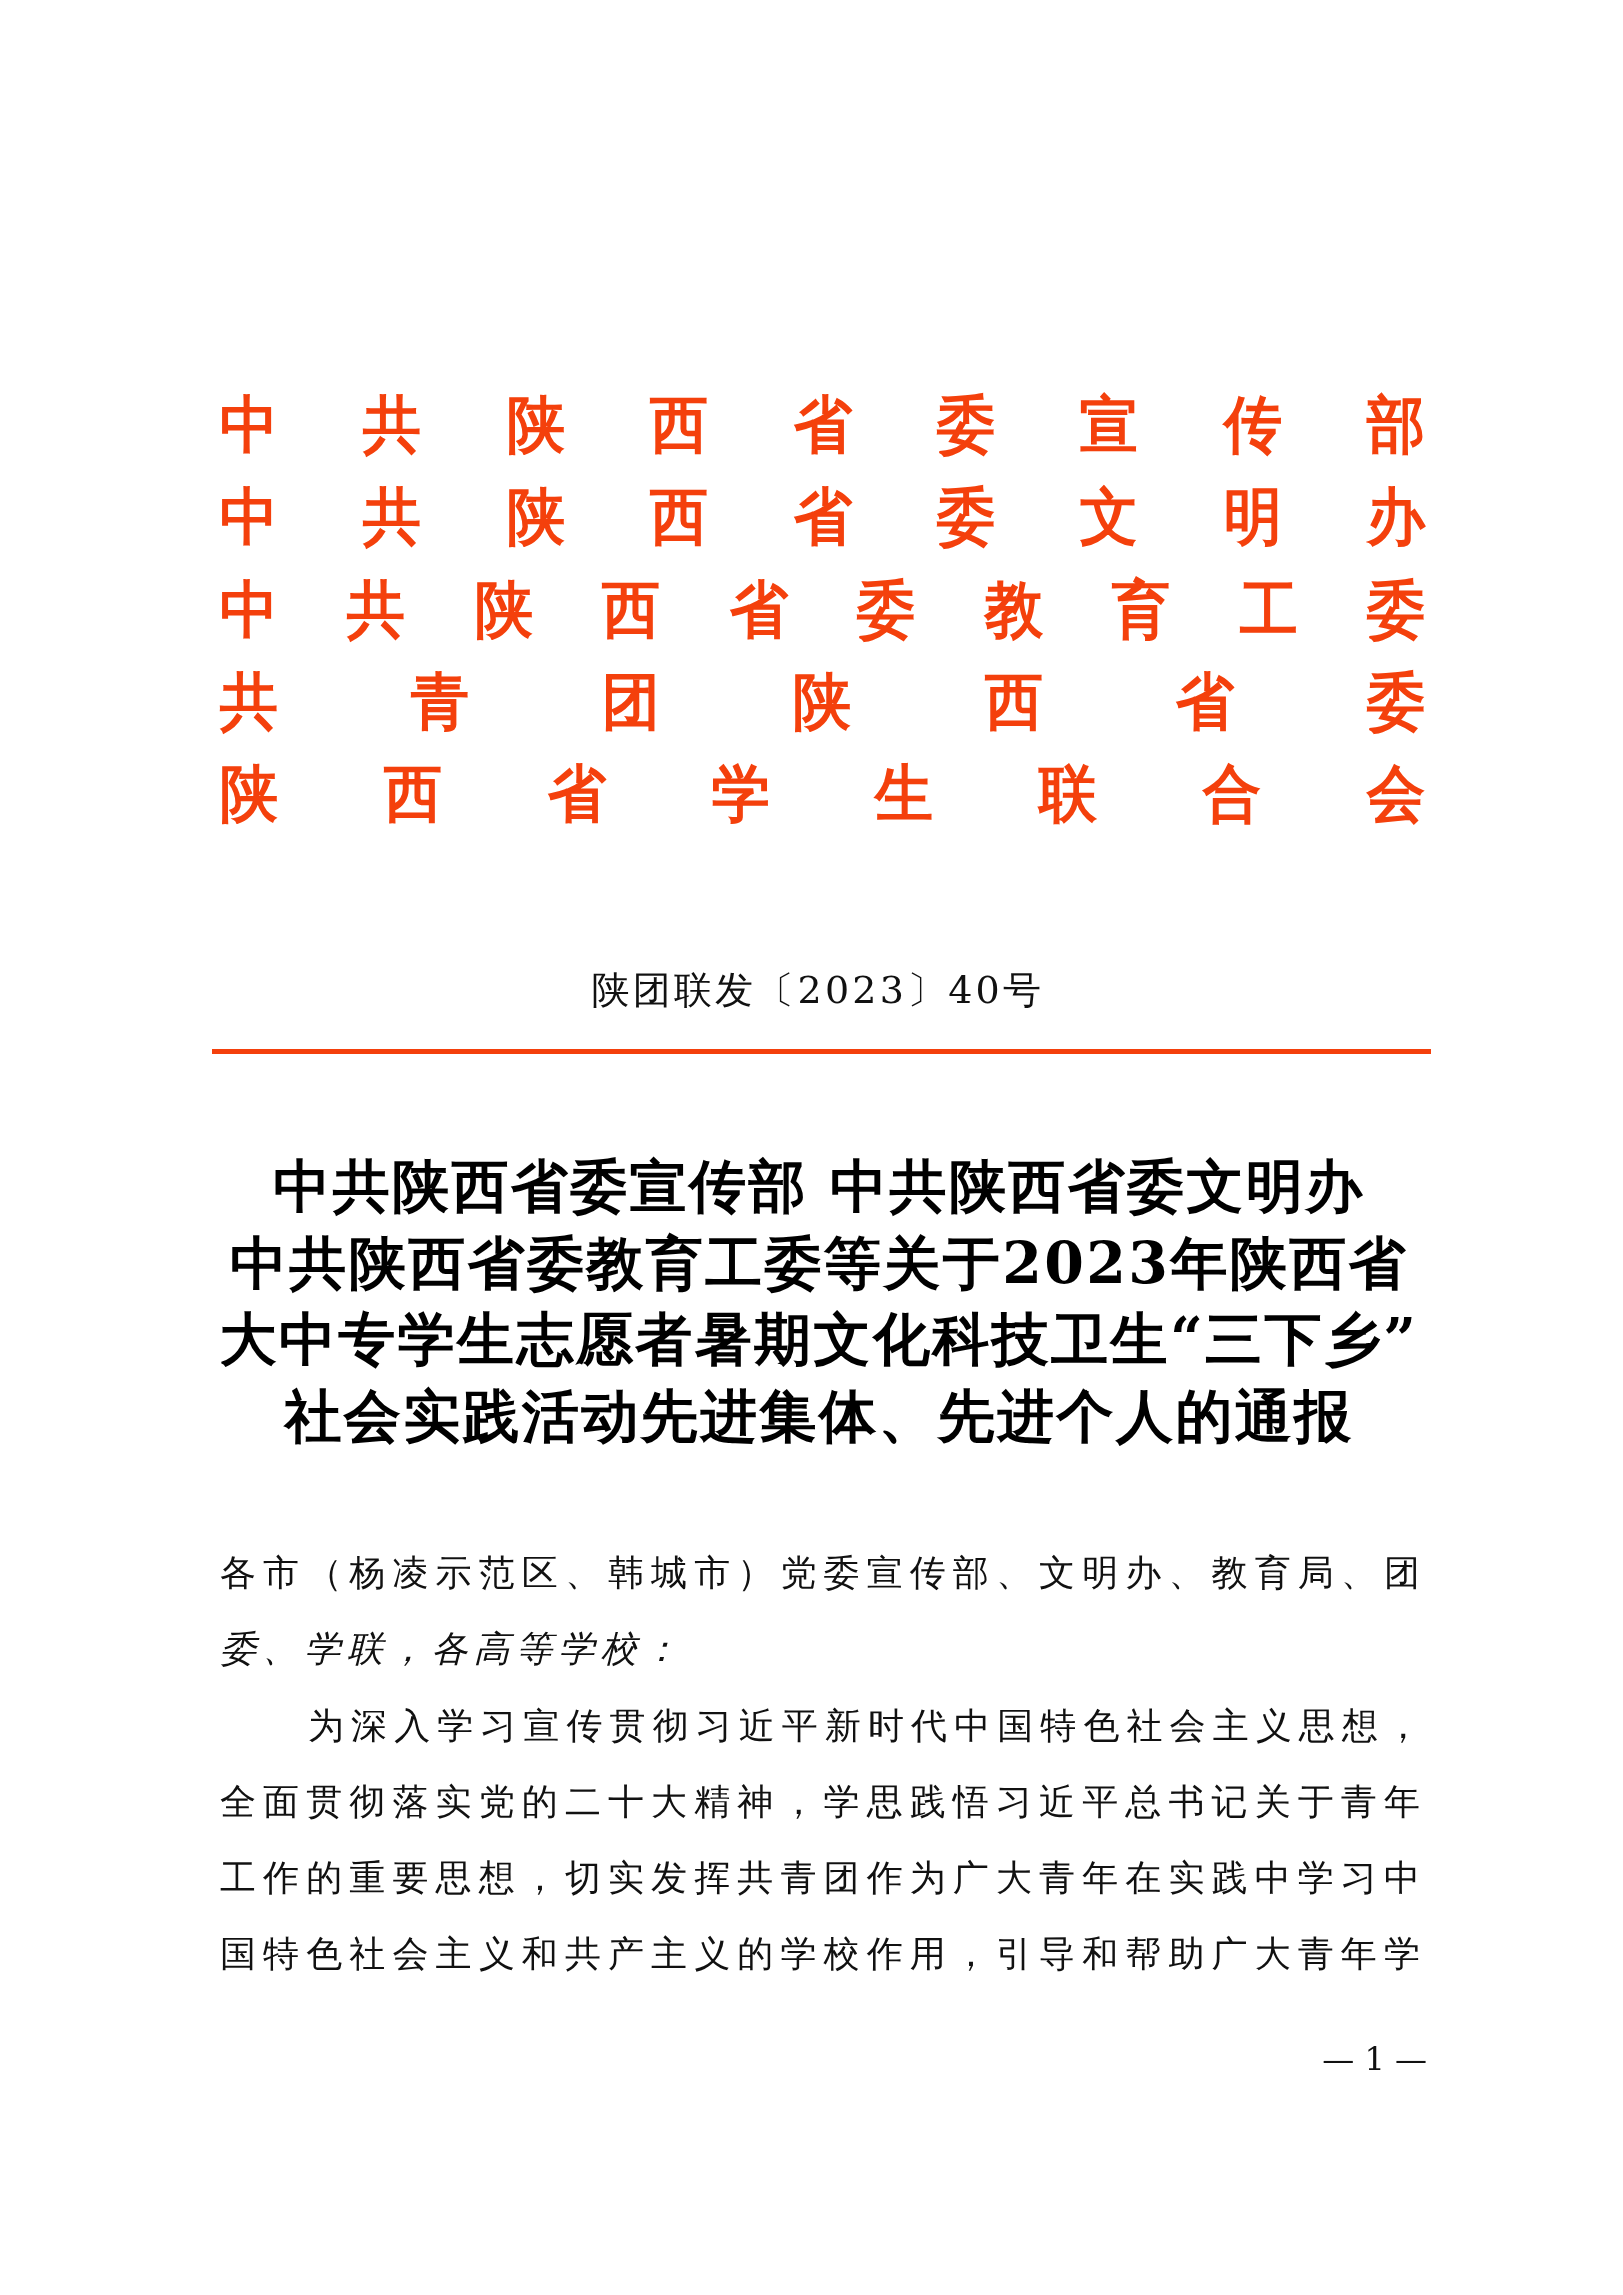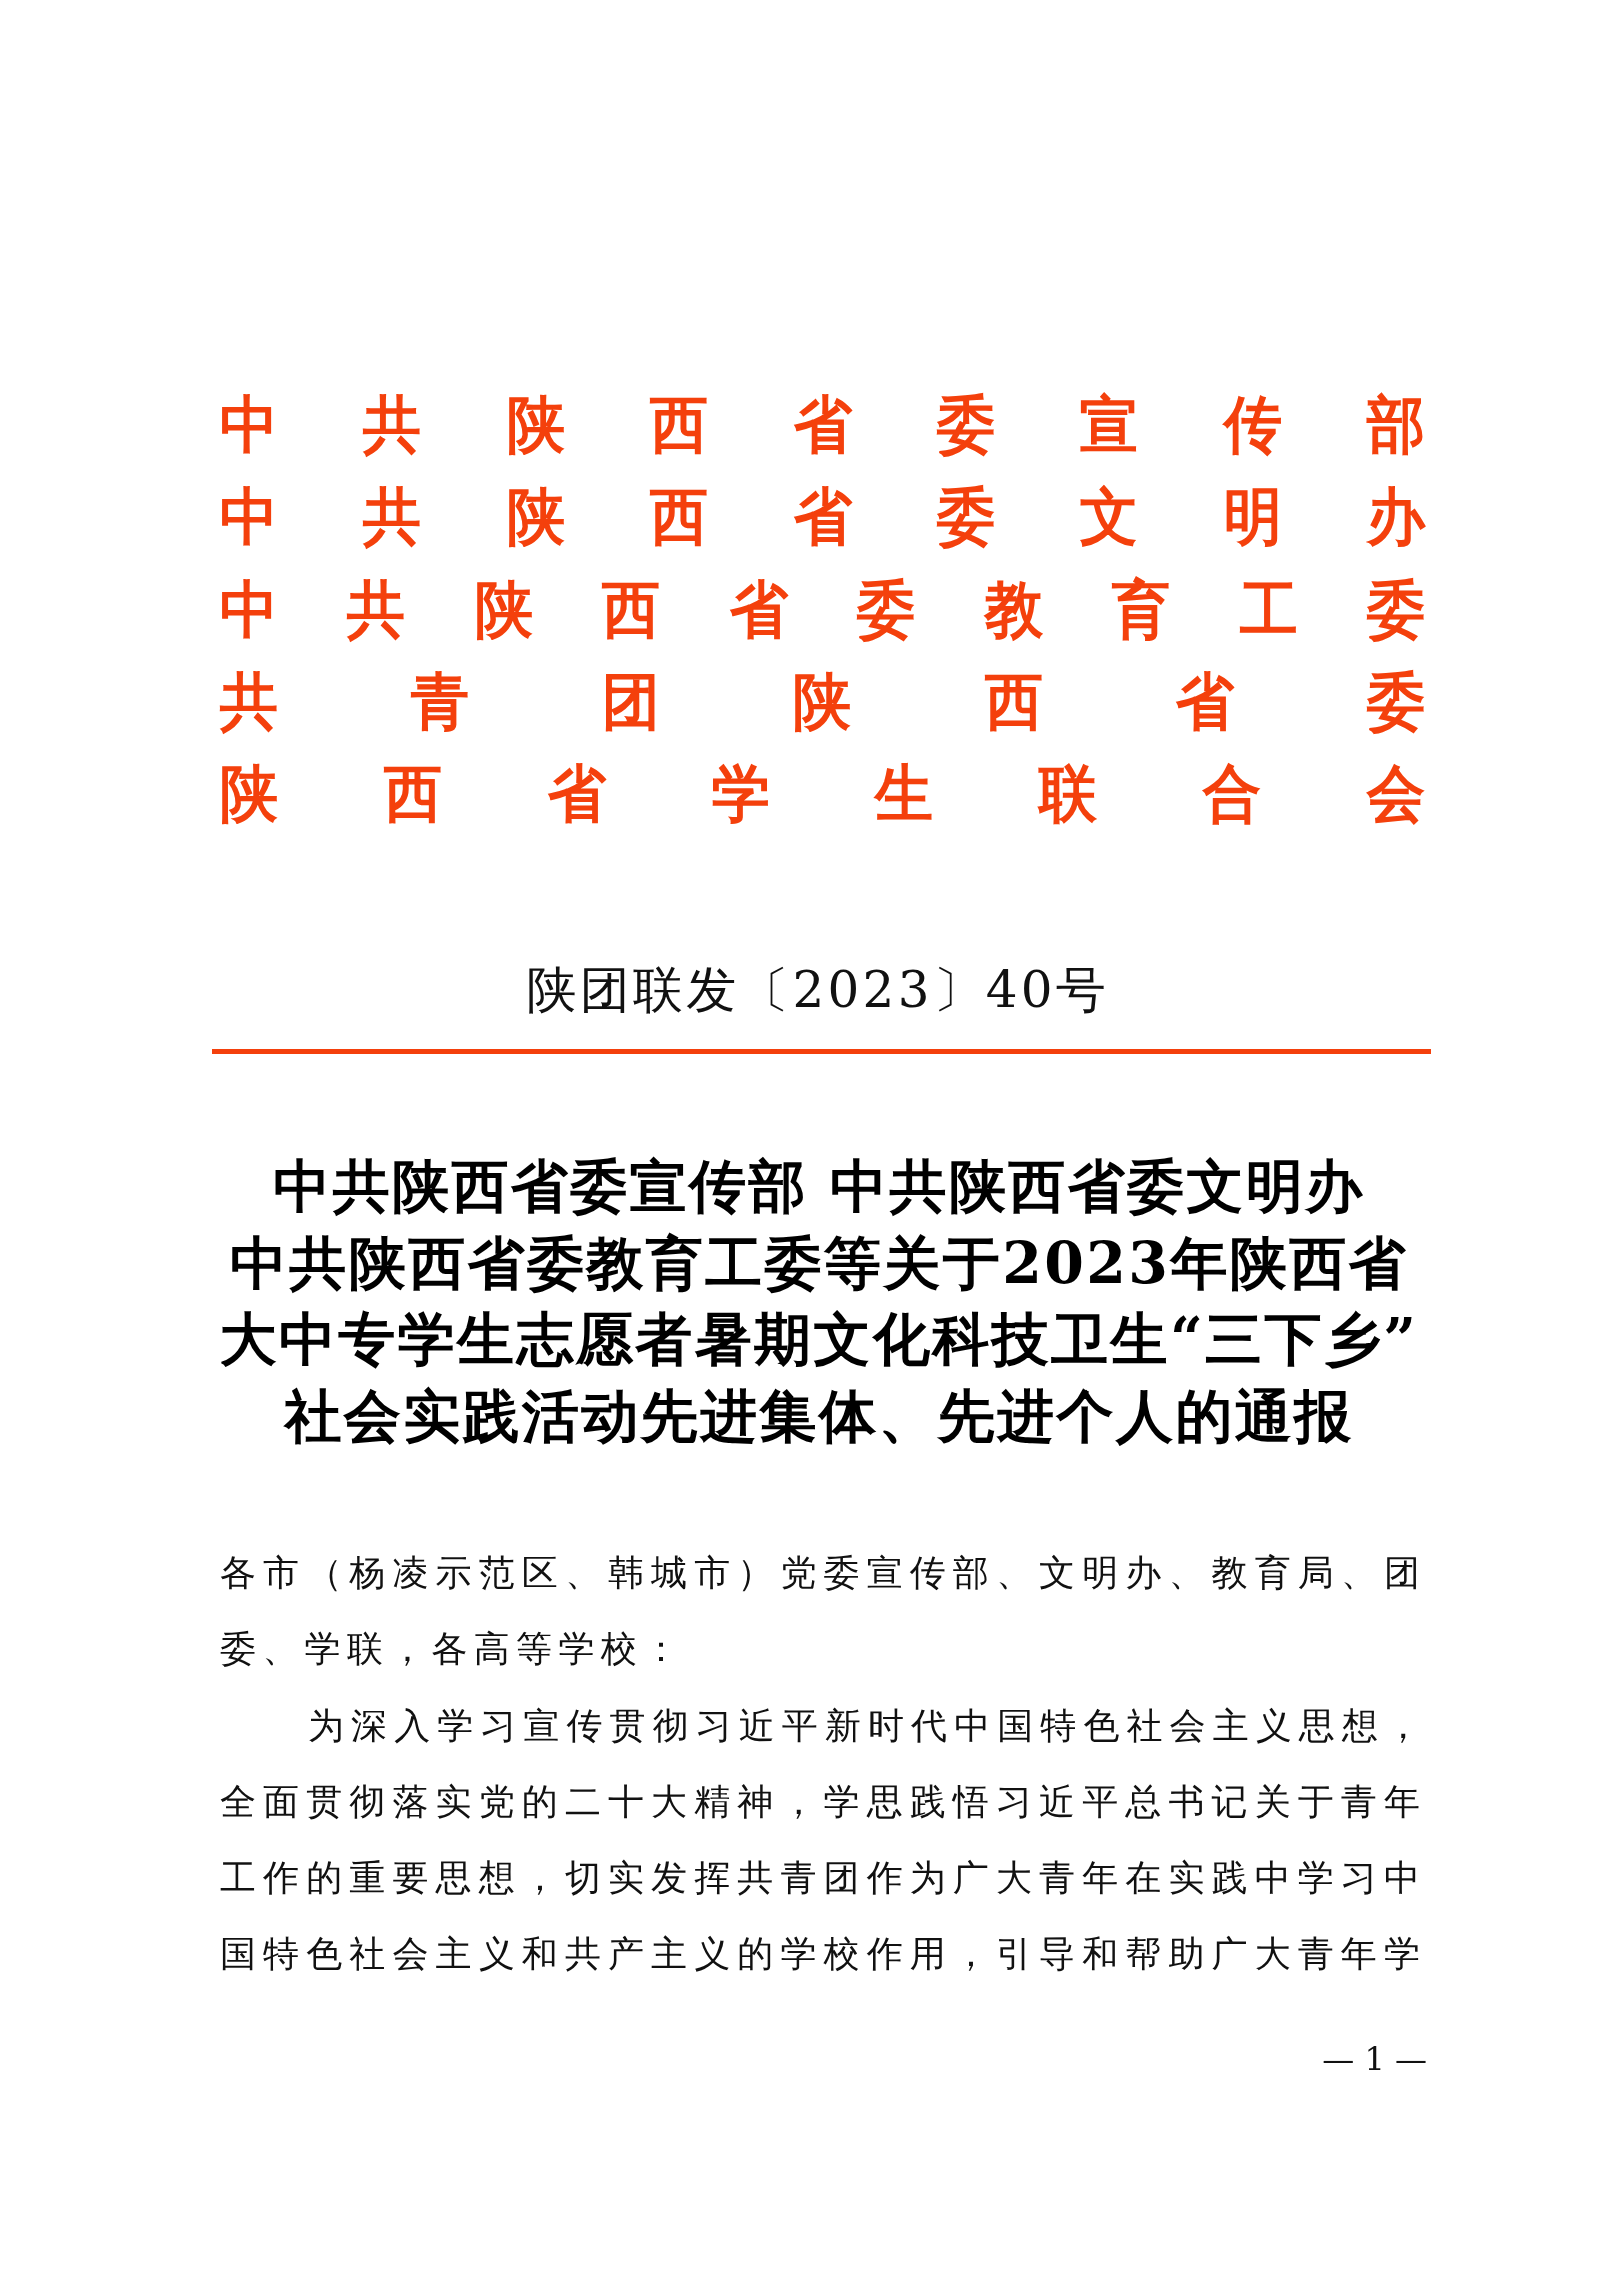--- a/index.html
+++ b/index.html
@@ -14,21 +14,21 @@
   .hdr-ch {
     display: block; font-family: "DejaVu Serif", "Liberation Serif", serif;
     font-weight: 900; font-size: 62px; line-height: 92px;
     color: #F4400C; width: 59px; text-align: center;
     transform: scaleX(0.94);
   }
 
   .docnum {
     position: absolute; left: 0; width: 1623px; top: 966px; height: 48px;
     text-align: center; font-family: "DejaVu Serif", "Liberation Serif", serif;
-    font-size: 50px; line-height: 48px; color: #111111; letter-spacing: 3.2px;
+    font-size: 38px; line-height: 48px; color: #111111; letter-spacing: 3.2px;
     padding-left: 0px;
   }
   .docnum-inner { display: inline-block; margin-left: 12.7px; }
 
   .rule { position: absolute; left: 212px; top: 1049px; width: 1219px; height: 4.8px; background: #F4400C; }
 
   .title-line {
     position: absolute; left: 0; width: 1638px; height: 76px;
     text-align: center; font-family: "DejaVu Serif", "Liberation Serif", serif;
     font-weight: 900; font-size: 57px; line-height: 76px; color: #000000;
@@ -36,21 +36,21 @@
   }
 
   .body-line {
     position: absolute; left: 220px; width: 1200px; height: 76px;
     font-family: "DejaVu Serif", "Liberation Serif", serif;
     font-size: 36px; line-height: 76px; color: #111111;
     text-align: justify; text-align-last: justify; white-space: nowrap;
   }
   .body-line.jst { display: flex; justify-content: space-between; }
   .body-line.indent { left: 308px; width: 1113px; }
-  .body-line.short { text-align-last: left; display: block; letter-spacing: 6.3px; }
+  .body-line.short { text-align-last: left; display: block; letter-spacing: 6.3px; font-style: italic; }
   .bch { display: block; width: 36px; text-align: center; }
 
   .pagenum {
     position: absolute; left: 1284px; top: 2040px; width: 143px; height: 38px;
     font-family: "DejaVu Serif", "Liberation Serif", serif; font-size: 32px;
     line-height: 38px; color: #111111; text-align: right; white-space: nowrap;
   }
 </style>
 </head>
 <body>

